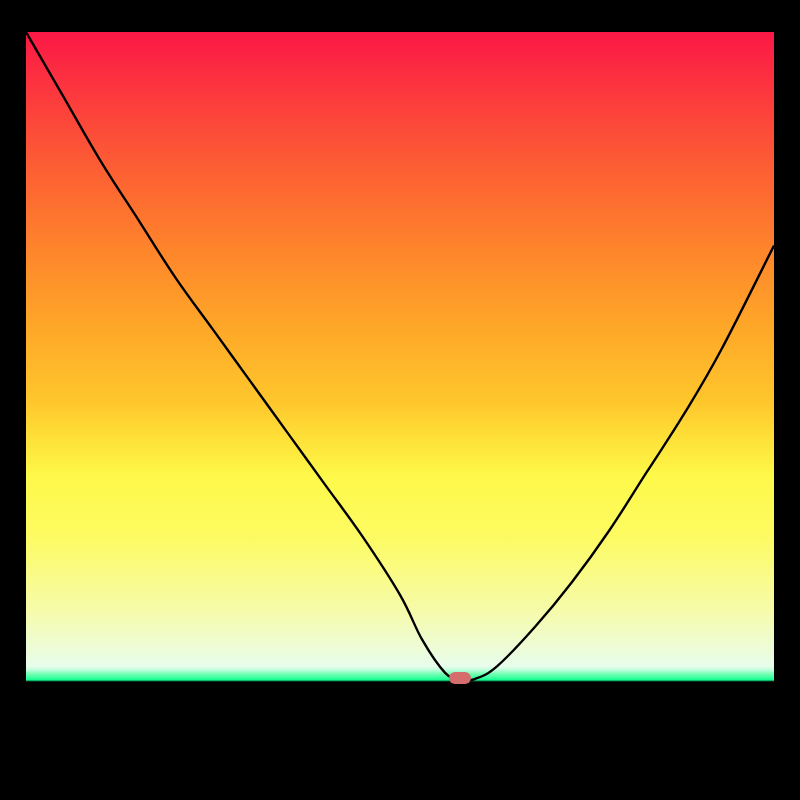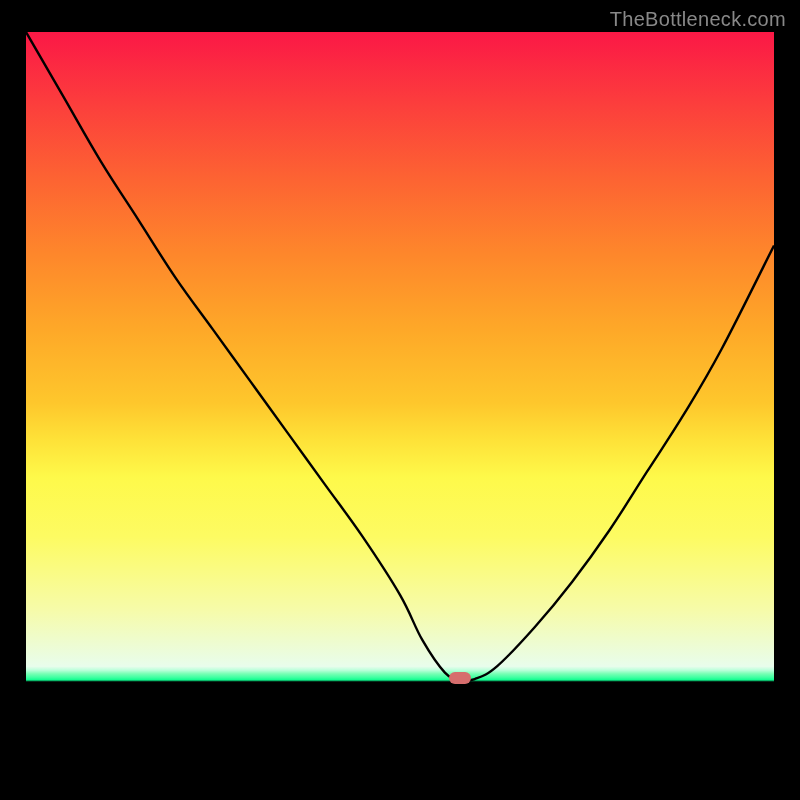--- a/index.html
+++ b/index.html
@@ -73,21 +73,20 @@
     width: 22px;
     height: 12px;
     background: #d66d6d;
     border-radius: 6px;
   }
 </style>
 </head>
 <body>
 
 <div class="frame">
-  <div class="attribution">TheBottleneck.com</div>
 
   <div class="plot-area">
     <div class="gradient"></div>
 
     <svg class="curve" viewBox="0 0 748 742" preserveAspectRatio="none">
       <path fill="none" stroke="#000" stroke-width="2.4" d="M 0 0 C 6.856666666666667 11.862106666666671 23.686666666666664 40.97818666666667 37.4 64.70240000000001 C 51.11333333333333 88.42661333333335 61.08666666666666 106.86679733333335 74.8 129.40480000000002 C 88.51333333333334 151.9428026666667 98.48666666666666 166.28516800000006 112.2 187.63696000000004 C 125.91333333333334 208.98875200000003 135.88666666666666 225.7035386666667 149.6 245.86912 C 163.31333333333333 266.0347013333333 173.28666666666666 278.6516693333333 187 297.63104 C 200.71333333333334 316.61041066666667 210.68666666666667 330.4135893333333 224.4 349.39295999999996 C 238.11333333333334 368.37233066666664 248.08666666666667 382.1755093333333 261.8 401.15488 C 275.5133333333333 420.1342506666667 285.4866666666667 433.9374293333333 299.2 452.91679999999997 C 312.9133333333333 471.89617066666665 322.8866666666667 484.51313866666663 336.6 504.67872 C 350.31333333333333 524.8443013333333 363.02933333333334 543.9315093333333 374 562.91088 C 384.97066666666666 581.8902506666667 388.212 593.968032 396.44 608.20256 C 404.668 622.4370879999999 412.02333333333337 633.436496 418.88000000000005 640.55376 C 425.73666666666674 647.671024 428.3546666666667 645.8377893333334 433.84 647.024 C 439.3253333333333 648.2102106666666 441.9433333333333 649.3964213333334 448.8 647.024 C 455.6566666666667 644.6515786666666 460.26933333333335 643.5732053333334 471.24 634.08352 C 482.21066666666667 624.5938346666667 494.92666666666673 610.6828186666667 508.64000000000004 595.26208 C 522.3533333333334 579.8413413333333 532.3266666666666 567.76356 546.04 549.9704 C 559.7533333333333 532.1772400000001 569.7266666666667 518.3740613333333 583.44 498.20848 C 597.1533333333334 478.04289866666664 607.1266666666666 461.328112 620.8399999999999 439.97632 C 634.5533333333333 418.624528 644.5266666666666 404.2821626666667 658.24 381.74416 C 671.9533333333334 359.20615733333335 679.184 347.88323733333334 695.64 317.04176 C 712.096 286.2002826666667 738.4006666666667 232.49729066666663 748 213.51791999999995"></path>
     </svg>
 
     <div class="marker" style="left: 422.84px; top: 640.024px; background: rgb(214, 109, 109);"></div>
   </div>

